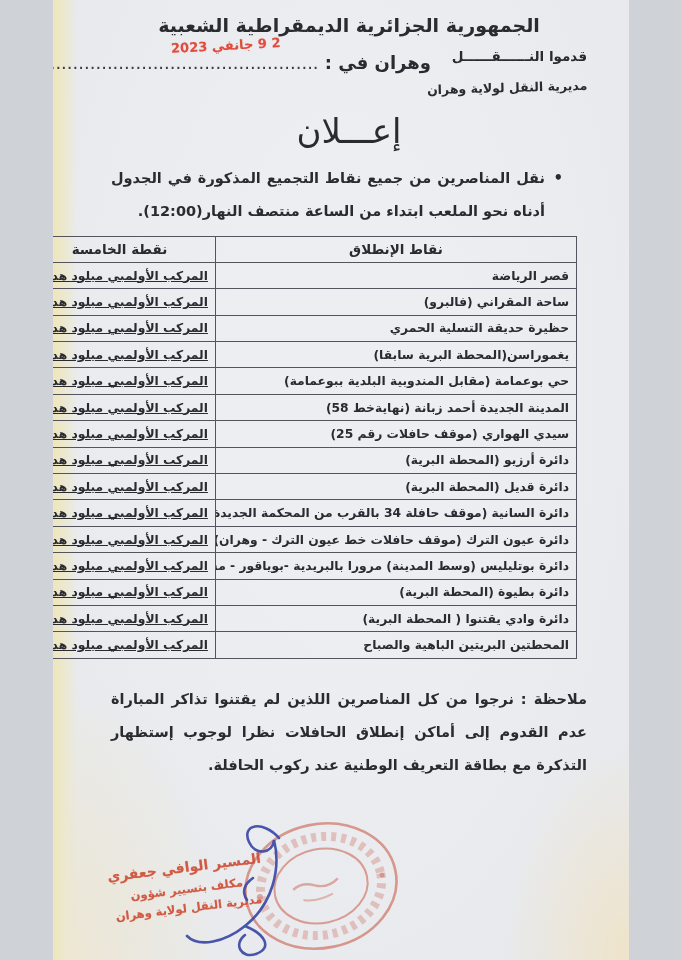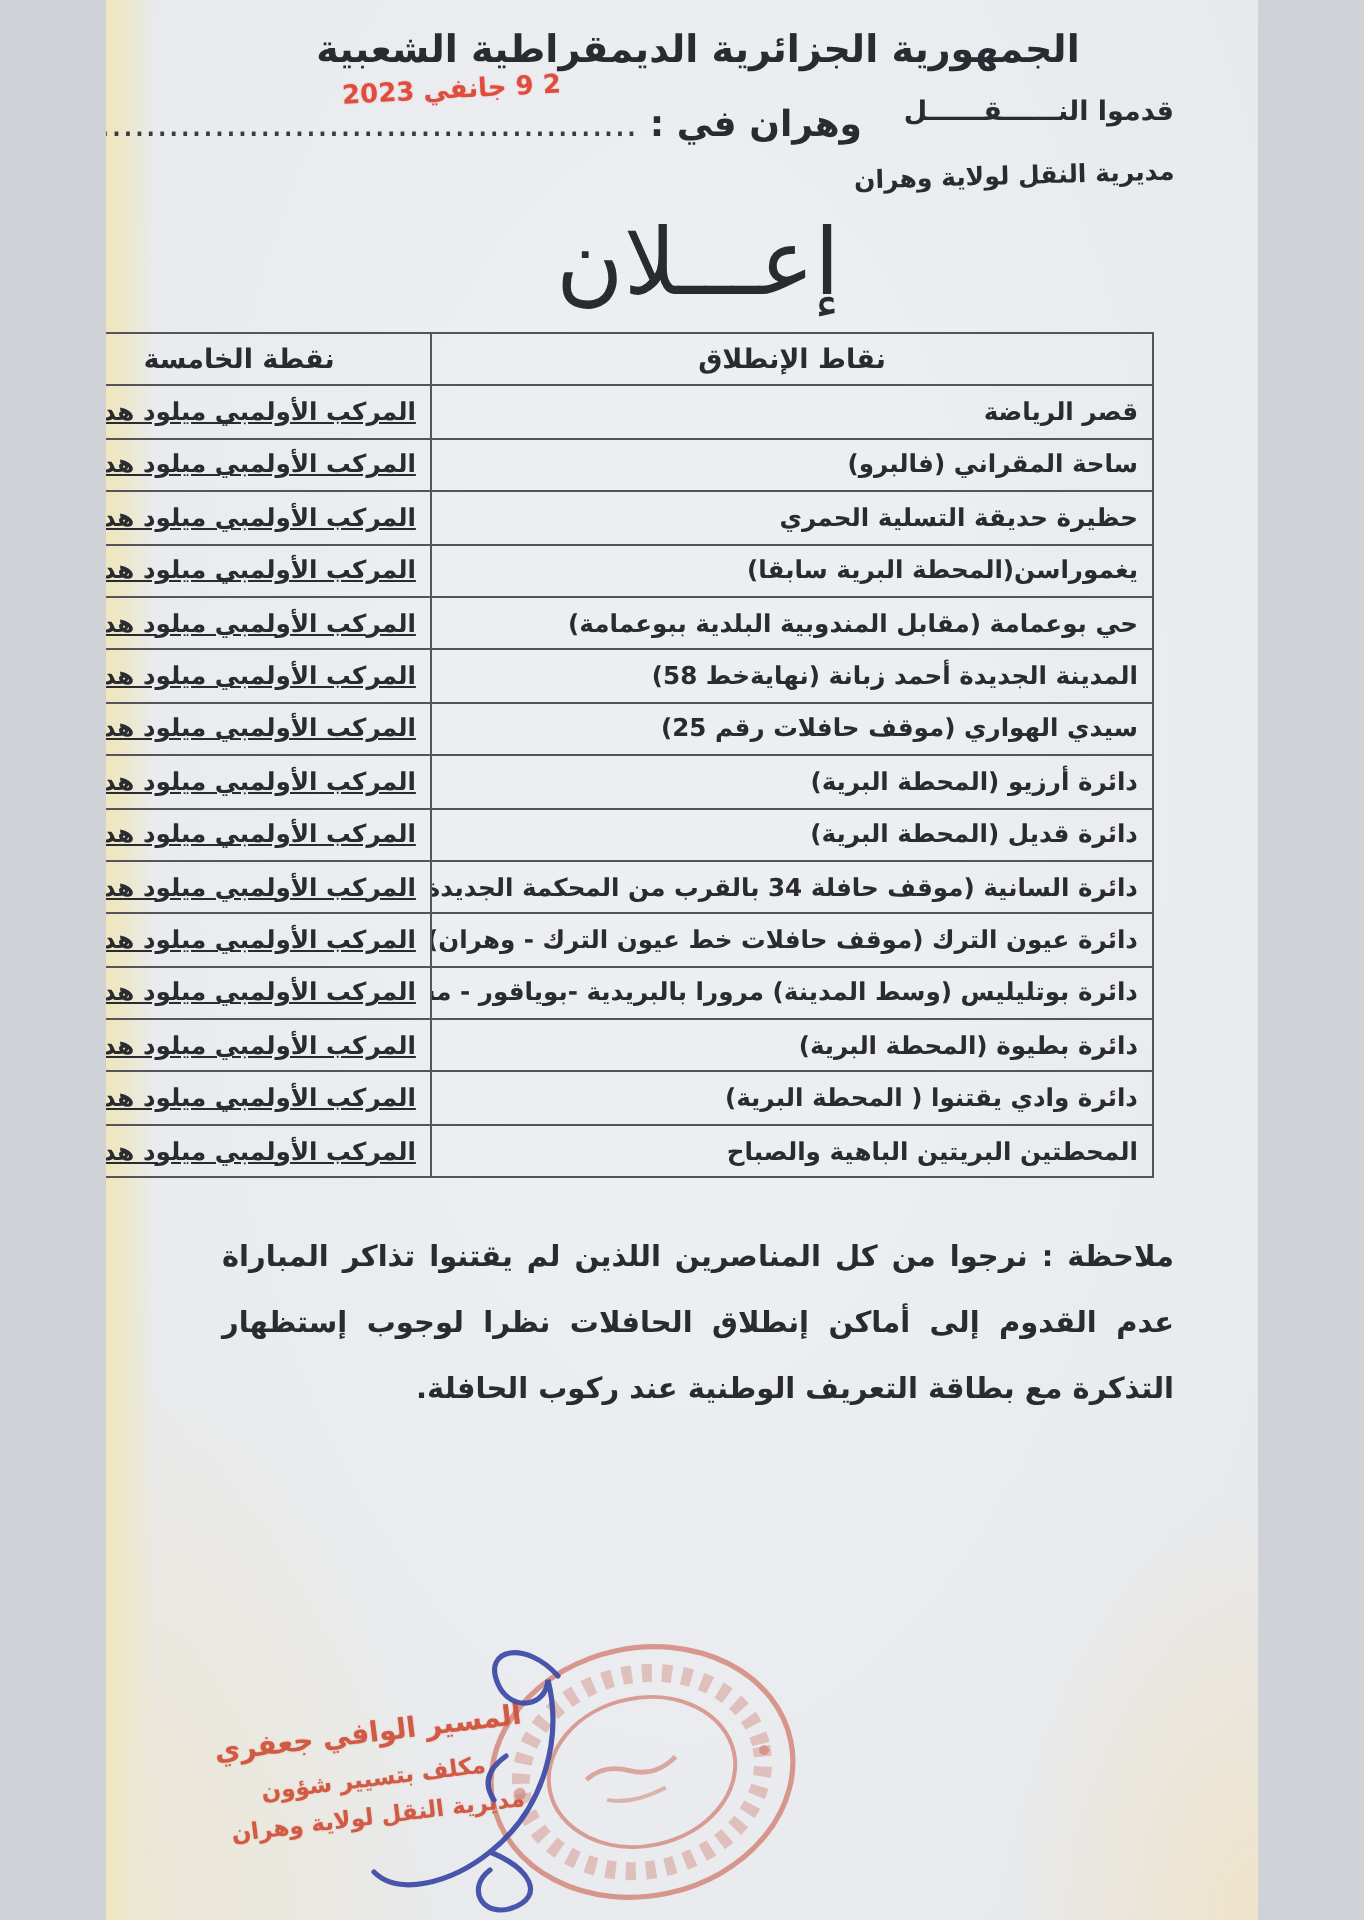--- a/index.html
+++ b/index.html
@@ -24,21 +24,21 @@
   .directorate{position:absolute;right:0;top:42px;font-size:12.5px;font-weight:700;transform:rotate(-1.6deg);}
   .date-block{position:absolute;left:34px;top:14px;width:286px;}
   .date-line{font-size:18px;font-weight:700;white-space:nowrap;}
   .date-line .dots{letter-spacing:1px;font-weight:400;color:#3a3a42;}
   .date-stamp{
     position:absolute;left:26px;top:-14px;
     color:#e0402e;font-size:13px;font-weight:700;
     transform:rotate(-3deg);letter-spacing:1.5px;opacity:.92;
     text-shadow:0 0 1px rgba(224,64,46,.35);white-space:nowrap;
   }
-  .big-title{margin:2px 0 4px;text-align:center;font-size:46px;font-weight:400;line-height:54px;letter-spacing:1px;}
+  .big-title{margin:2px 0 4px;text-align:center;font-size:34px;font-weight:400;line-height:54px;letter-spacing:1px;}
   .intro{margin:6px 0 0;font-size:14.5px;font-weight:700;line-height:2.28;text-align:justify;}
   .bullet-list{margin:2px 24px 0 0;padding:0;list-style:none;font-size:14.5px;font-weight:700;line-height:2.26;}
   .bullet-list li{position:relative;padding-right:18px;text-align:justify;}
   .bullet-list li::before{content:"•";position:absolute;right:0;top:0;font-size:15px;}
   table.sched{
     width:553px;margin:8px 10px 0 0;
     border-collapse:collapse;table-layout:fixed;
   }
   table.sched th,table.sched td{
     border:1.2px solid #54545e;
@@ -77,20 +77,21 @@
       <div class="date-block">
         <div class="date-stamp">2 9 جانفي 2023</div>
         <div class="date-line"><span>وهران في :</span> <span class="dots">................................................</span></div>
       </div>
     </div>
 
     <div class="big-title">إعـــلان</div>
 
 
     <ul class="bullet-list">
+      <li>نقل المناصرين من جميع نقاط التجميع المذكورة في الجدول أدناه نحو الملعب ابتداء من الساعة منتصف النهار(12:00).</li>
     </ul>
 
     <table class="sched">
       <colgroup>
           <col class="c-dep">
           <col class="c-arr">
         </colgroup>
       <thead>
         <tr>
           <th>نقاط الإنطلاق</th>

